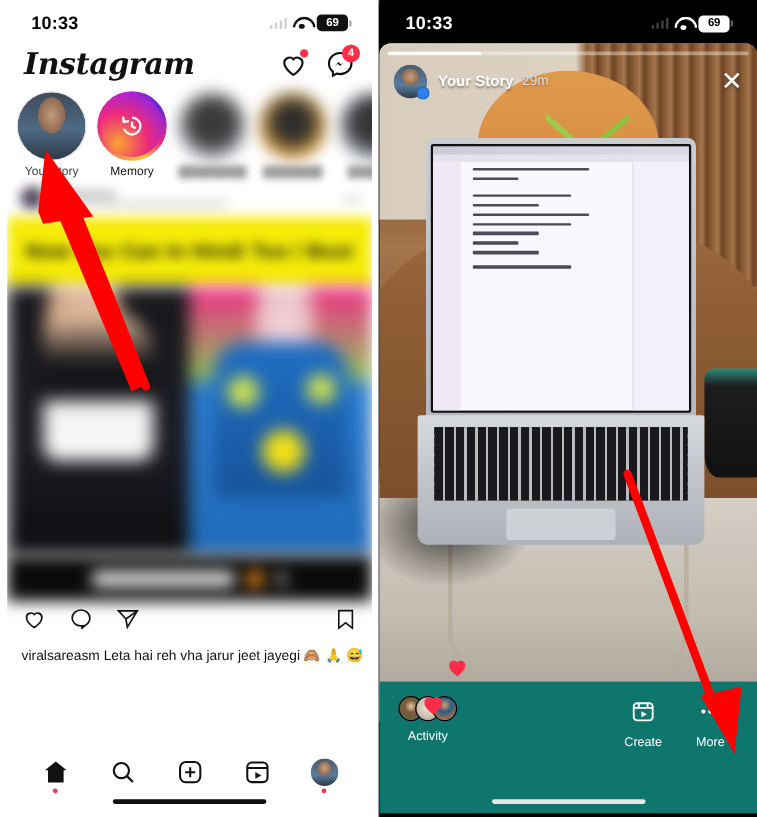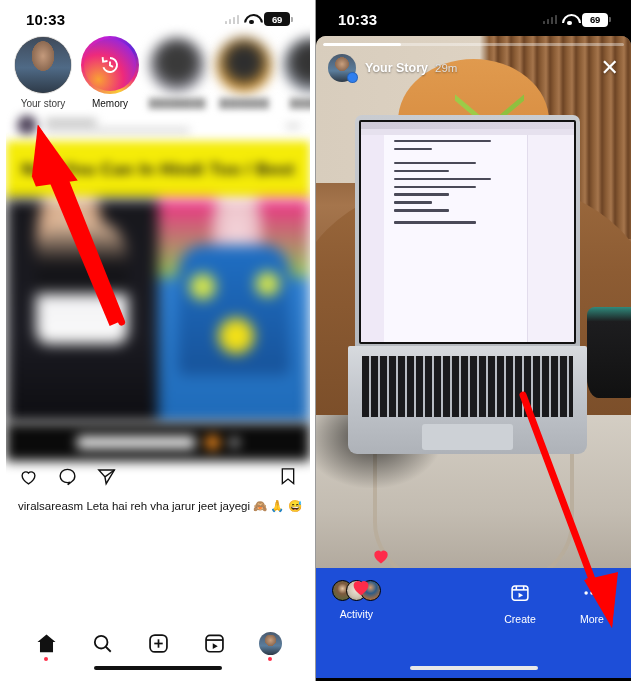--- a/index.html
+++ b/index.html
@@ -333,32 +333,32 @@
     text-shadow: 0 1px 2px rgba(0,0,0,.4); }
   .sh-close { margin-left:auto; color:#fff; font-size:22px; line-height:1;
     font-weight:300; text-shadow: 0 1px 3px rgba(0,0,0,.4); }
 
   .heart { position:absolute; z-index:6; }
   .heart svg { display:block; }
 
   
   .story-bottom {
     position:absolute; left:0; right:0; bottom:0; height: 110px;
-    background:#1d4ed8; display:flex; align-items:flex-start; padding: 12px 16px 0;
+    background:#0f766e; display:flex; align-items:flex-start; padding: 12px 16px 0;
   }
   .sb-activity { display:flex; flex-direction:column; align-items:center; }
   .av-stack { display:flex; }
   .av-stack span { width:21px;height:21px;border-radius:50%;
     border:1.5px solid #000; margin-left:-7px; display:block; }
   .av-stack span:first-child { margin-left:0; }
   .av1 { background: radial-gradient(circle at 50% 40%, #e8c7a4 0%, #7d5a3e 35%, #4e6b3a 100%); }
   .av2 { background: radial-gradient(circle at 50% 45%, #efe6da 0%, #cfc3b2 55%, #8f8577 100%); }
   .av3 { background: radial-gradient(circle at 50% 34%, #d79a6a 0%, #2f5c86 38%, #f27b1a 100%); }
   .sb-lbl { color:#fff; font-size:10.5px; margin-top:7px; font-weight:500; }
-  .sb-right-actions { margin-left:auto; display:flex; gap: 26px; }
+  .sb-right-actions { margin-left:auto; display:flex; gap: 10px; }
   .sb-action { display:flex; flex-direction:column; align-items:center; width:46px; }
   .sb-ico { height:26px; display:flex; align-items:center; justify-content:center; }
   .home-indicator-r {
     position:absolute; bottom:8px; left:50%; transform:translateX(-50%);
     width: 128px; height:4.5px; background:#e8e8e8; border-radius:3px;
   }
 </style>
 </head>
 <body>
 
@@ -377,20 +377,38 @@
               <i></i>
             </div>
           <div class="wifi"></div>
           <div style="display:flex;align-items:center">
             <div class="batt">69</div>
             <div class="batt-tip"></div>
           </div>
         </div>
       </div>
 
+      <div class="ig-header">
+        <div class="ig-logo">Instagram</div>
+        <div class="hdr-icons">
+          <div class="ic-wrap">
+            <svg width="25" height="25" viewBox="0 0 24 24" fill="none" stroke="#111" stroke-width="1.7">
+              <path d="M12 20.5s-7.3-4.6-7.3-9.6a4.2 4.2 0 0 1 7.3-2.8 4.2 4.2 0 0 1 7.3 2.8c0 5-7.3 9.6-7.3 9.6z"></path>
+            </svg>
+            <span class="dot-red"></span>
+          </div>
+          <div class="ic-wrap">
+            <svg width="25" height="25" viewBox="0 0 24 24" fill="none" stroke="#111" stroke-width="1.7">
+              <path d="M12 3c-5 0-9 3.8-9 8.5 0 2.6 1.2 4.9 3.2 6.4v3.3l3-1.7c.9.3 1.8.4 2.8.4 5 0 9-3.8 9-8.4S17 3 12 3z"></path>
+              <path d="M7.2 13.8l3.4-3.6 2 2 2.7-2.4-3.3 3.7-2-1.9-2.8 2.2z" fill="#111" stroke="none"></path>
+            </svg>
+            <span class="badge-red">4</span>
+          </div>
+        </div>
+      </div>
 
       <div class="stories">
         <div class="story">
           <div class="story-ring">
             <div class="av-photo"></div>
           </div>
           <div class="story-lbl">Your story</div>
         </div>
         <div class="story">
           <div class="story-ring grad">

